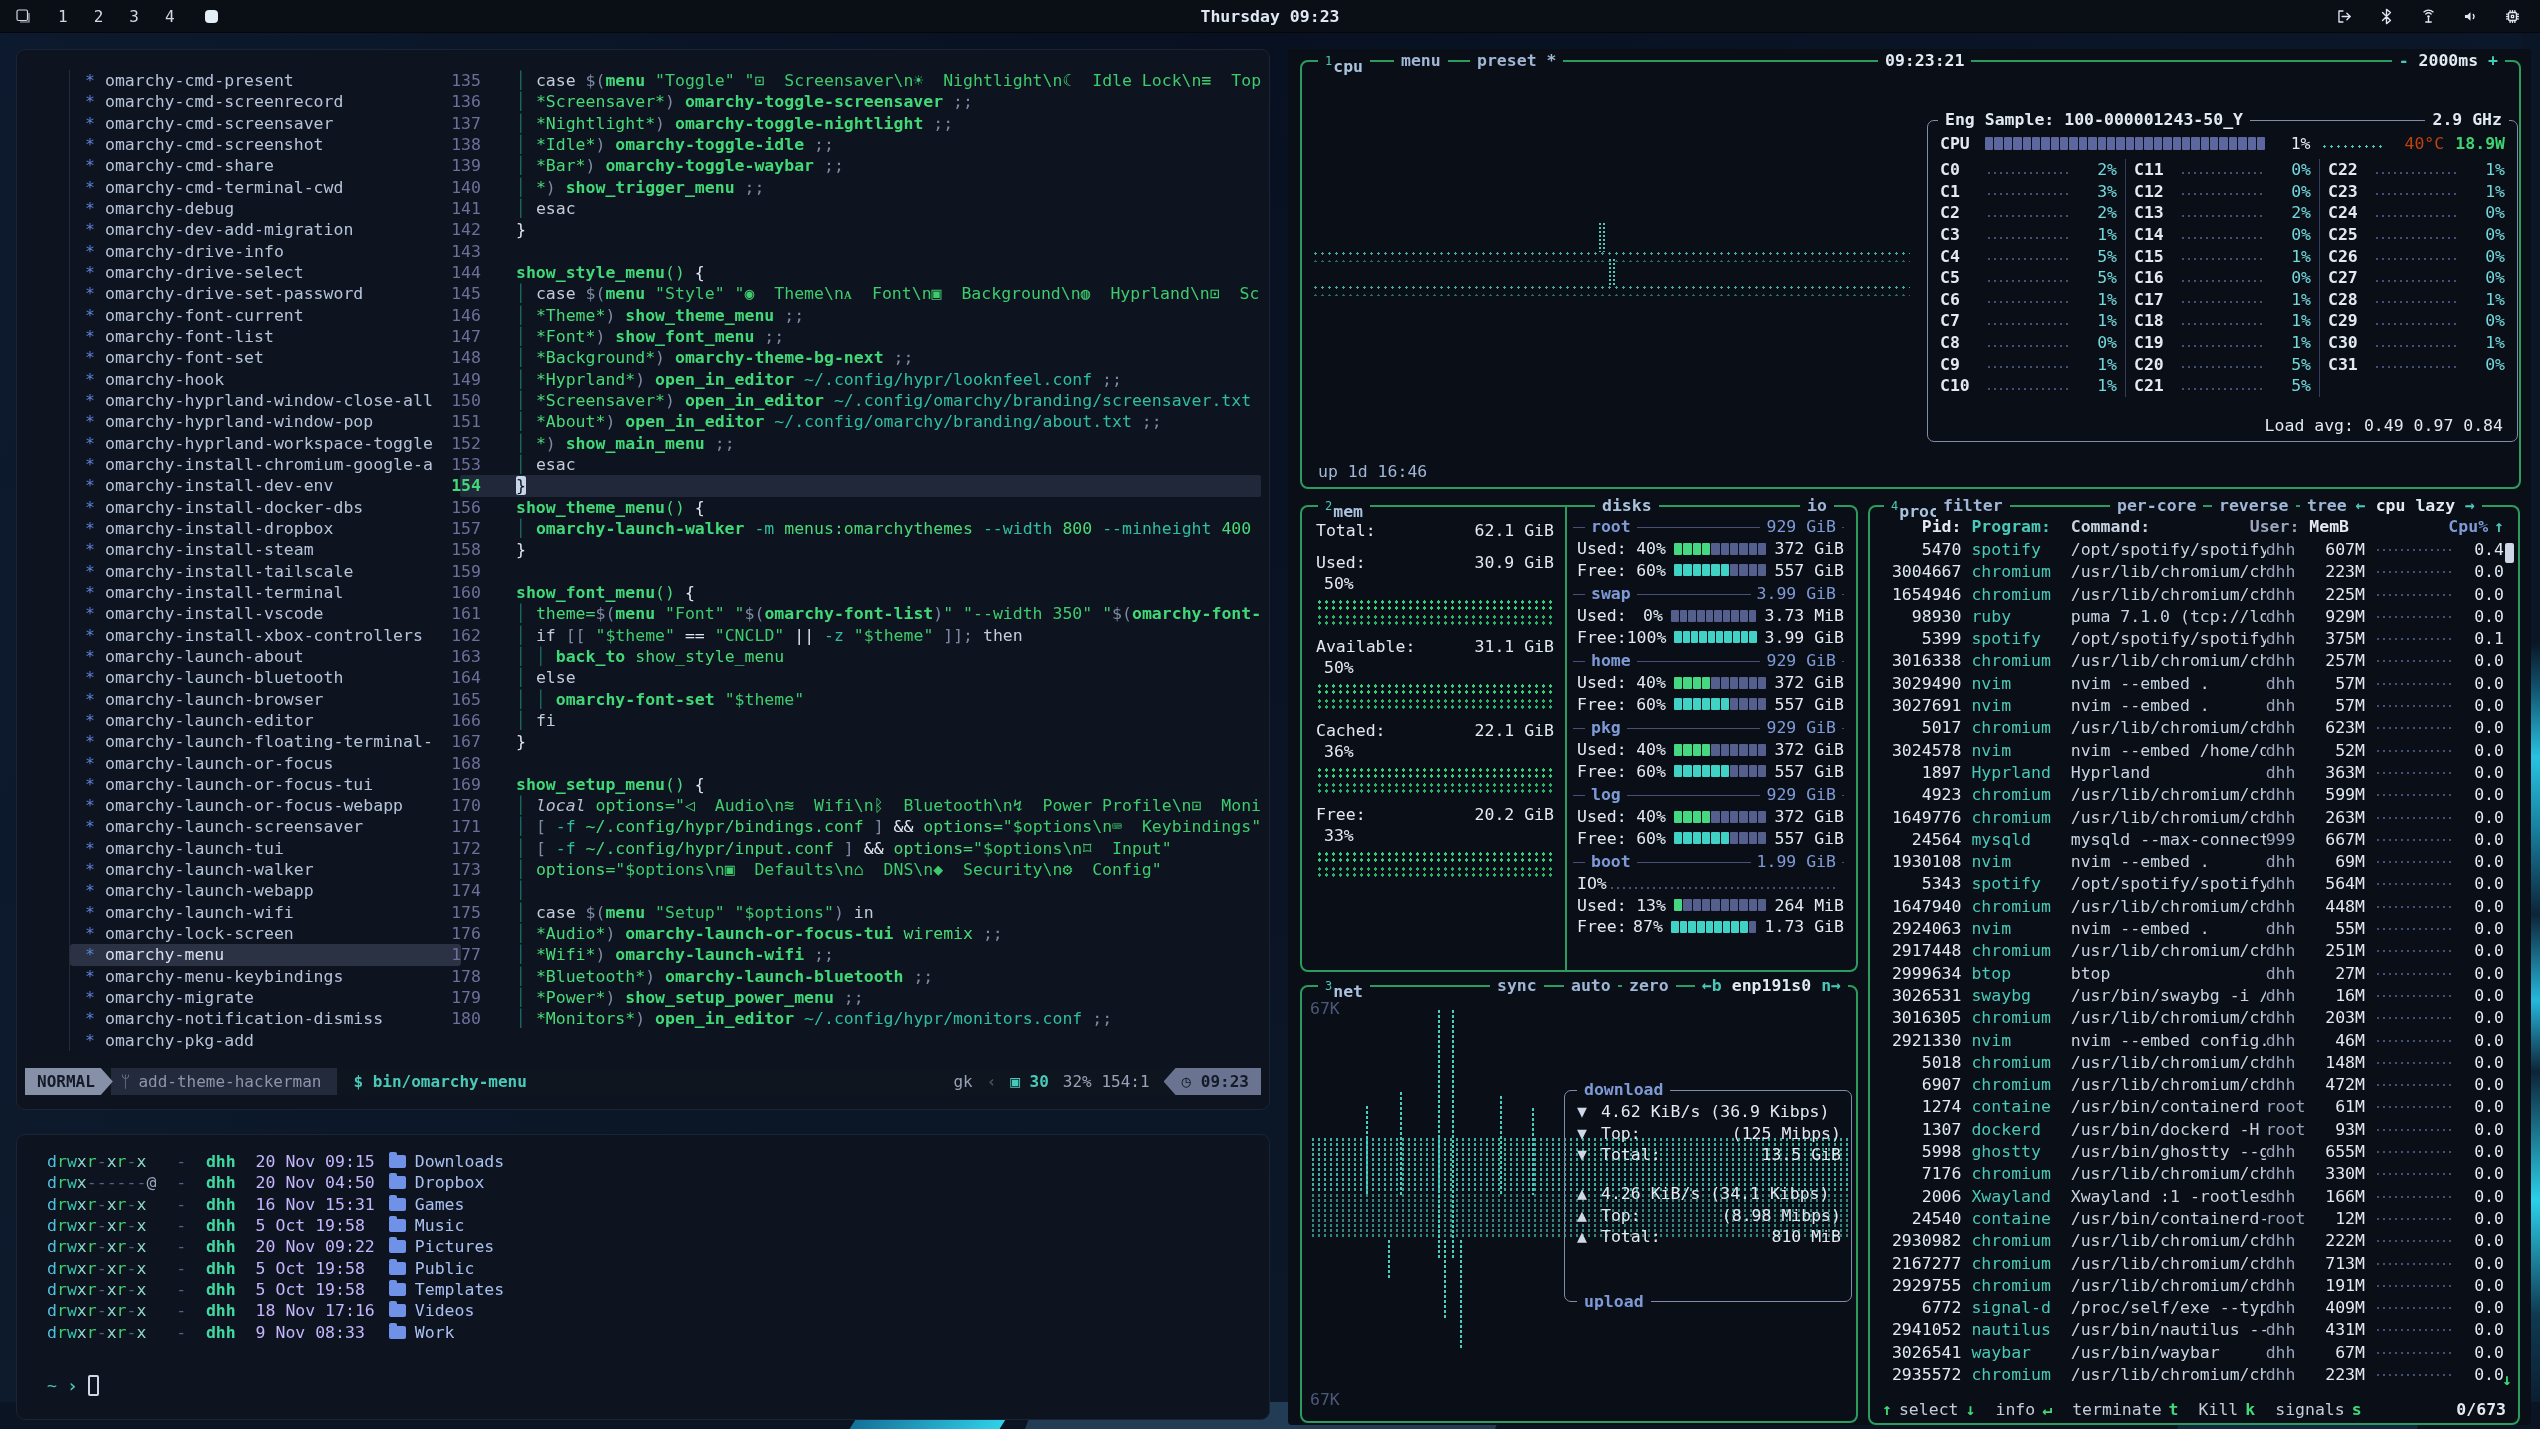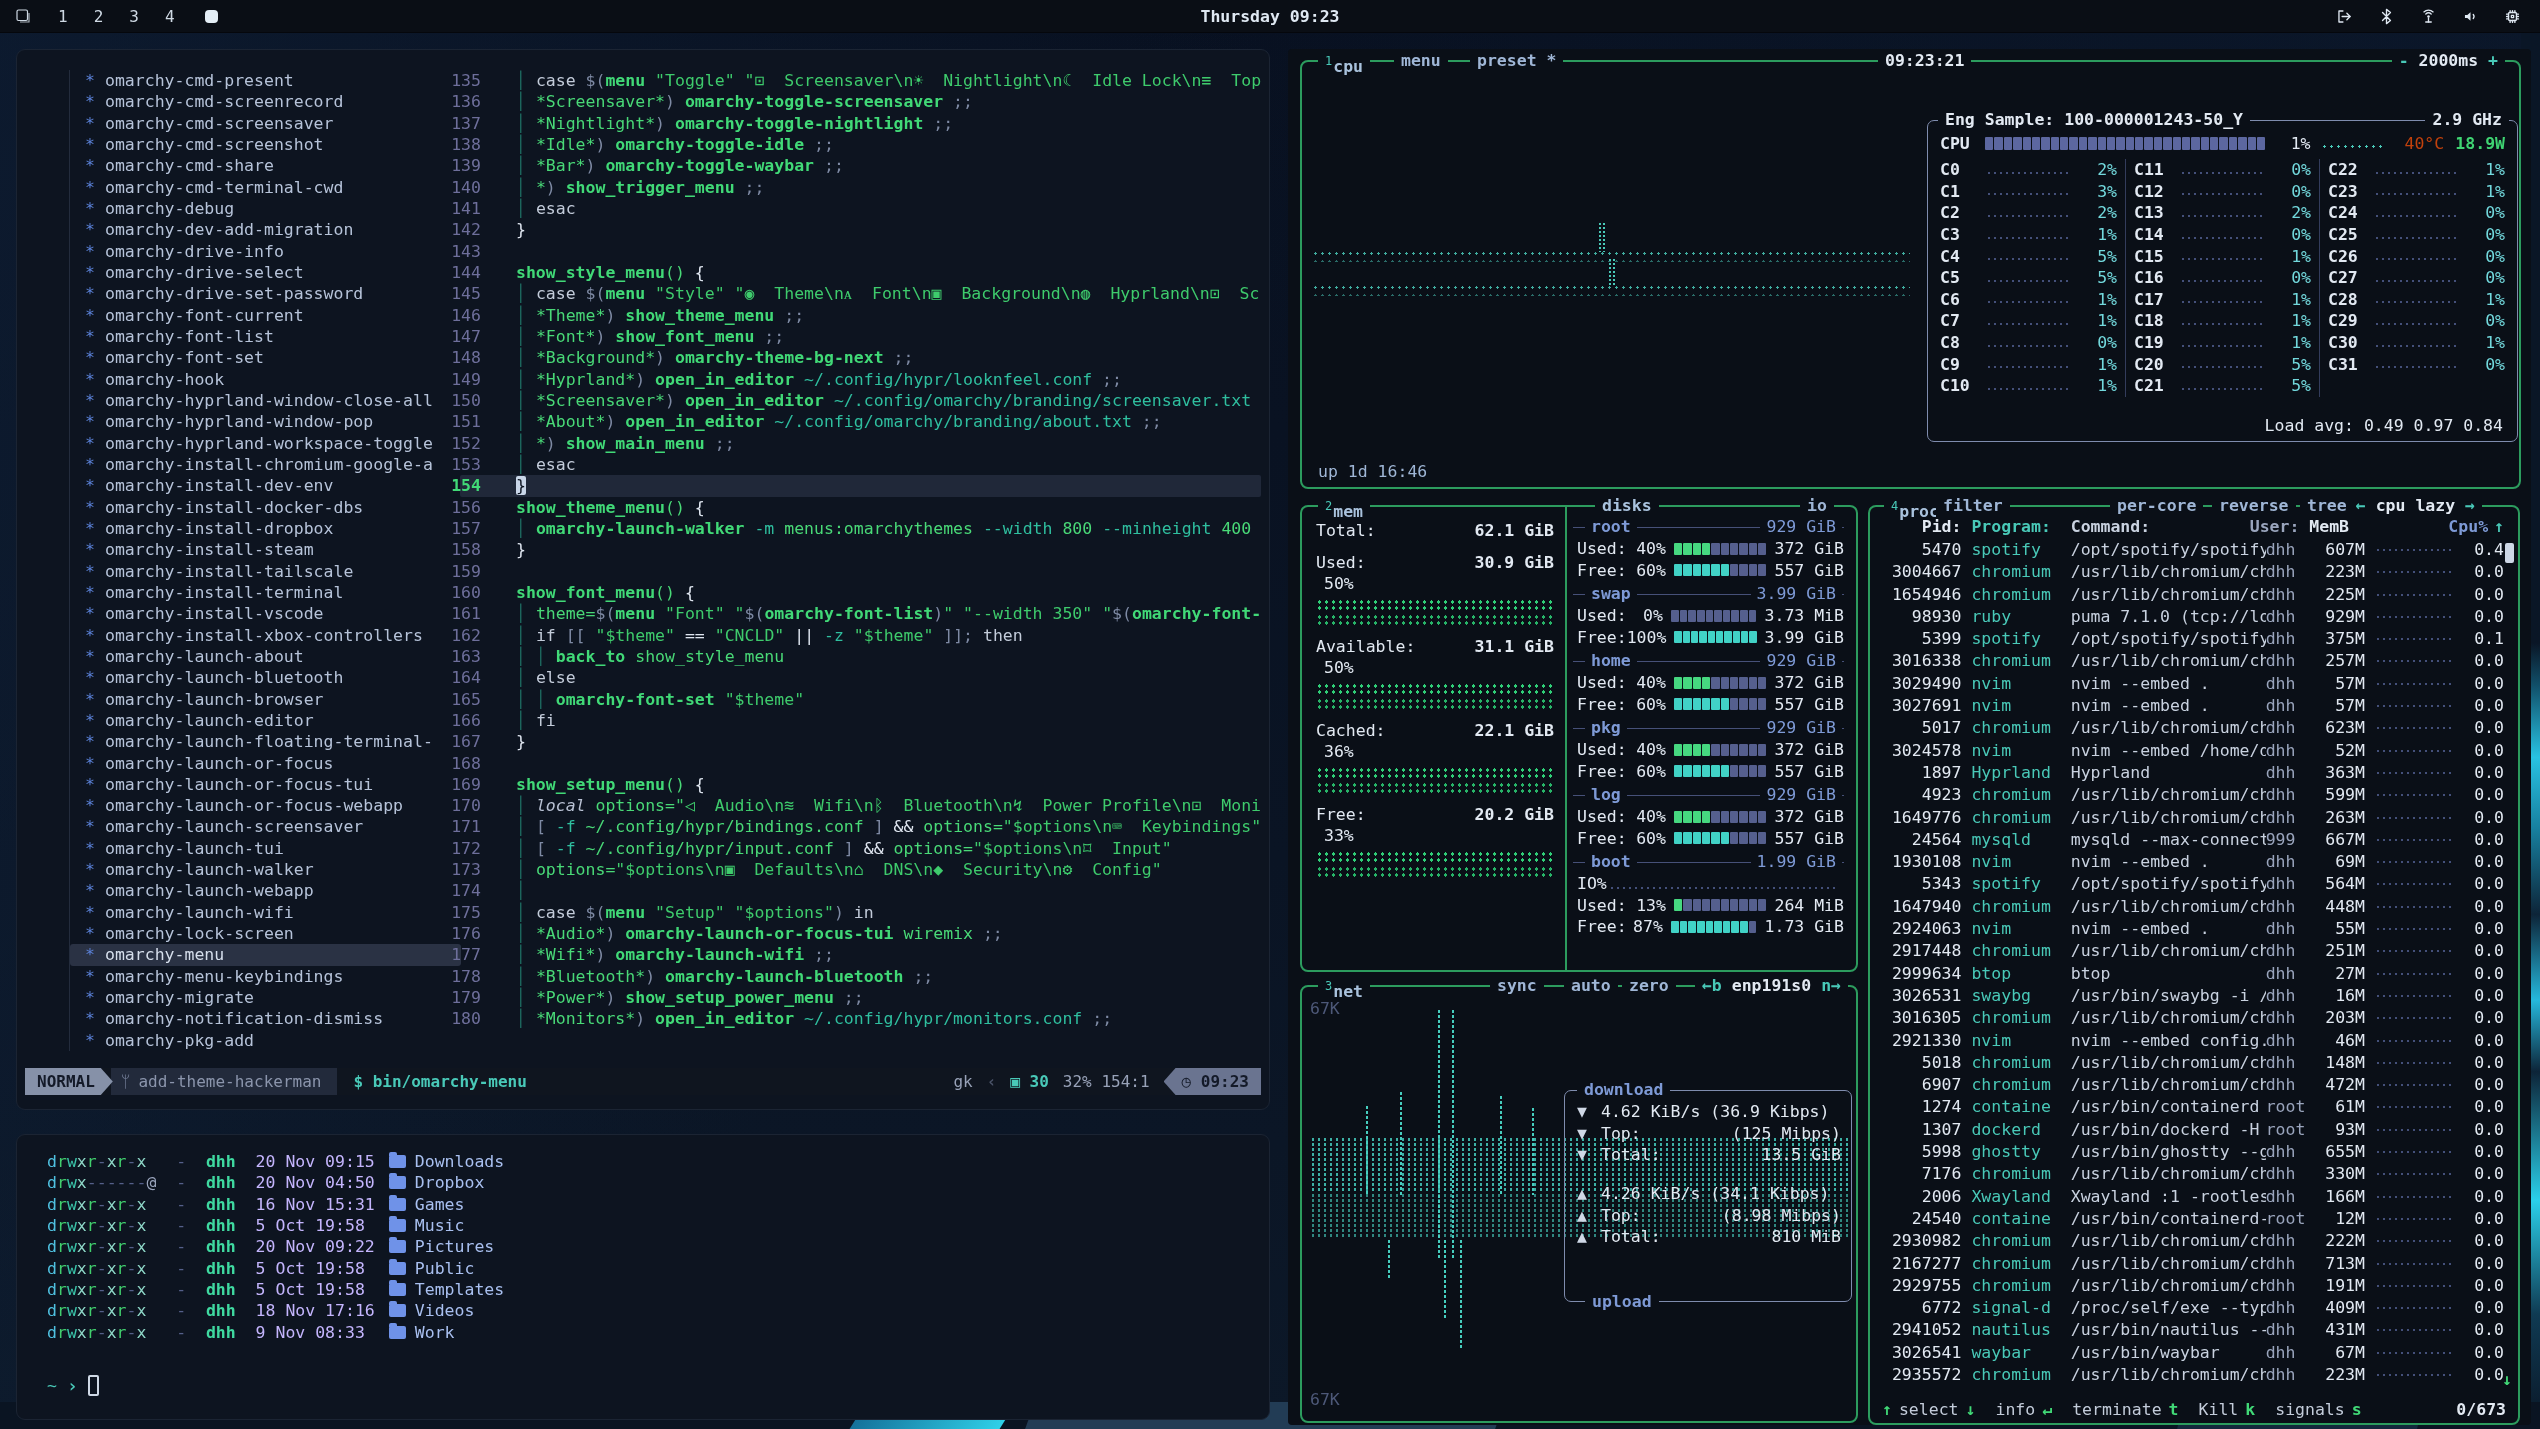--- a/index.html
+++ b/index.html
@@ -130,21 +130,21 @@
   .core-col + .core-col{border-left:1px solid #333c5c;margin-left:8px;padding-left:8px}
   .core-row{display:flex;align-items:center;height:21.6px}
   .cid{width:44px;color:#e2e9f2;font-weight:700}
   .lead{flex:1;height:4px;margin:6px 6px 0 2px;background:radial-gradient(circle,#44507a 1.1px,transparent 1.2px);background-size:6px 4px}
   .cpct{width:40px;text-align:right;color:#72d8dc}
   #load-avg{position:absolute;right:14px;bottom:6px;color:#e2e9f2}
 
   #mem-box{left:12px;top:456px;width:558px;height:467px}
   #mem-stats{position:absolute;left:14px;top:14px;width:238px}
   .mrow{display:flex;justify-content:space-between;height:21px;color:#e2e9f2;white-space:pre}
-  .mrow .mv{font-weight:700}
+  .mrow .mv{font-weight:400}
   .mpct{height:22px;color:#e2e9f2;padding-left:8px}
   .mstrip{height:12px;margin-top:3px;background:radial-gradient(circle,#2fce77 1.7px,transparent 1.8px);background-size:7px 6px}
   .mstrip.s2{background:radial-gradient(circle,#27b468 1.7px,transparent 1.8px);background-size:7px 6px}
   .mstat{margin-bottom:11px}
 
   #disks{position:absolute;left:263px;top:0;bottom:0;right:0;border-left:2px solid #2c9c5e;padding:10px 12px 6px 10px}
   .disk{margin-bottom:3px}
   .dname{position:relative;height:21px}
   .dname::before{content:"";position:absolute;left:-4px;right:0;top:10px;height:1px;background:#465078}
   .dname .nm{position:absolute;left:8px;background:#0a0f17;padding:0 6px;color:#7e9ad6;font-weight:700}
@@ -723,21 +723,21 @@
     <div class="ngcol" style="left:62px;top:118px;width:8px;height:90px"></div>
     <div class="ngcol" style="left:96px;top:104px;width:8px;height:104px"></div>
     <div class="ngcol" style="left:196px;top:108px;width:8px;height:100px"></div>
     <div class="ngcol" style="left:228px;top:120px;width:8px;height:88px"></div>
     <div class="ngcol" style="left:140px;top:252px;width:7px;height:80px"></div>
     <div class="ngcol" style="left:156px;top:252px;width:7px;height:110px"></div>
     <div class="ngcol" style="left:84px;top:252px;width:7px;height:40px"></div>
 
     <div id="dl-box">
       <span class="chip" style="left:12px"><span style="color:#7e9ad6;font-weight:700">download</span></span>
-      <span class="chip bot" style="left:20px"><span style="color:#7e9ad6;font-weight:700">upload</span></span>
+      <span class="chip bot" style="left:12px"><span style="color:#7e9ad6;font-weight:700">upload</span></span>
       <div id="net-rows">
           <div class="nrow"><span class="ar">▼</span><span>4.62 KiB/s (36.9 Kibps)</span></div>
           <div class="nrow"><span class="ar">▼</span><span class="nl">Top:</span><span class="nv">(125 Mibps)</span></div>
           <div class="nrow"><span class="ar">▼</span><span class="nl">Total:</span><span class="nv">13.5 GiB</span></div>
           <div class="nrow sp"></div>
           <div class="nrow"><span class="ar">▲</span><span>4.26 KiB/s (34.1 Kibps)</span></div>
           <div class="nrow"><span class="ar">▲</span><span class="nl">Top:</span><span class="nv">(8.98 Mibps)</span></div>
           <div class="nrow"><span class="ar">▲</span><span class="nl">Total:</span><span class="nv">810 MiB</span></div>
         </div>
     </div>

